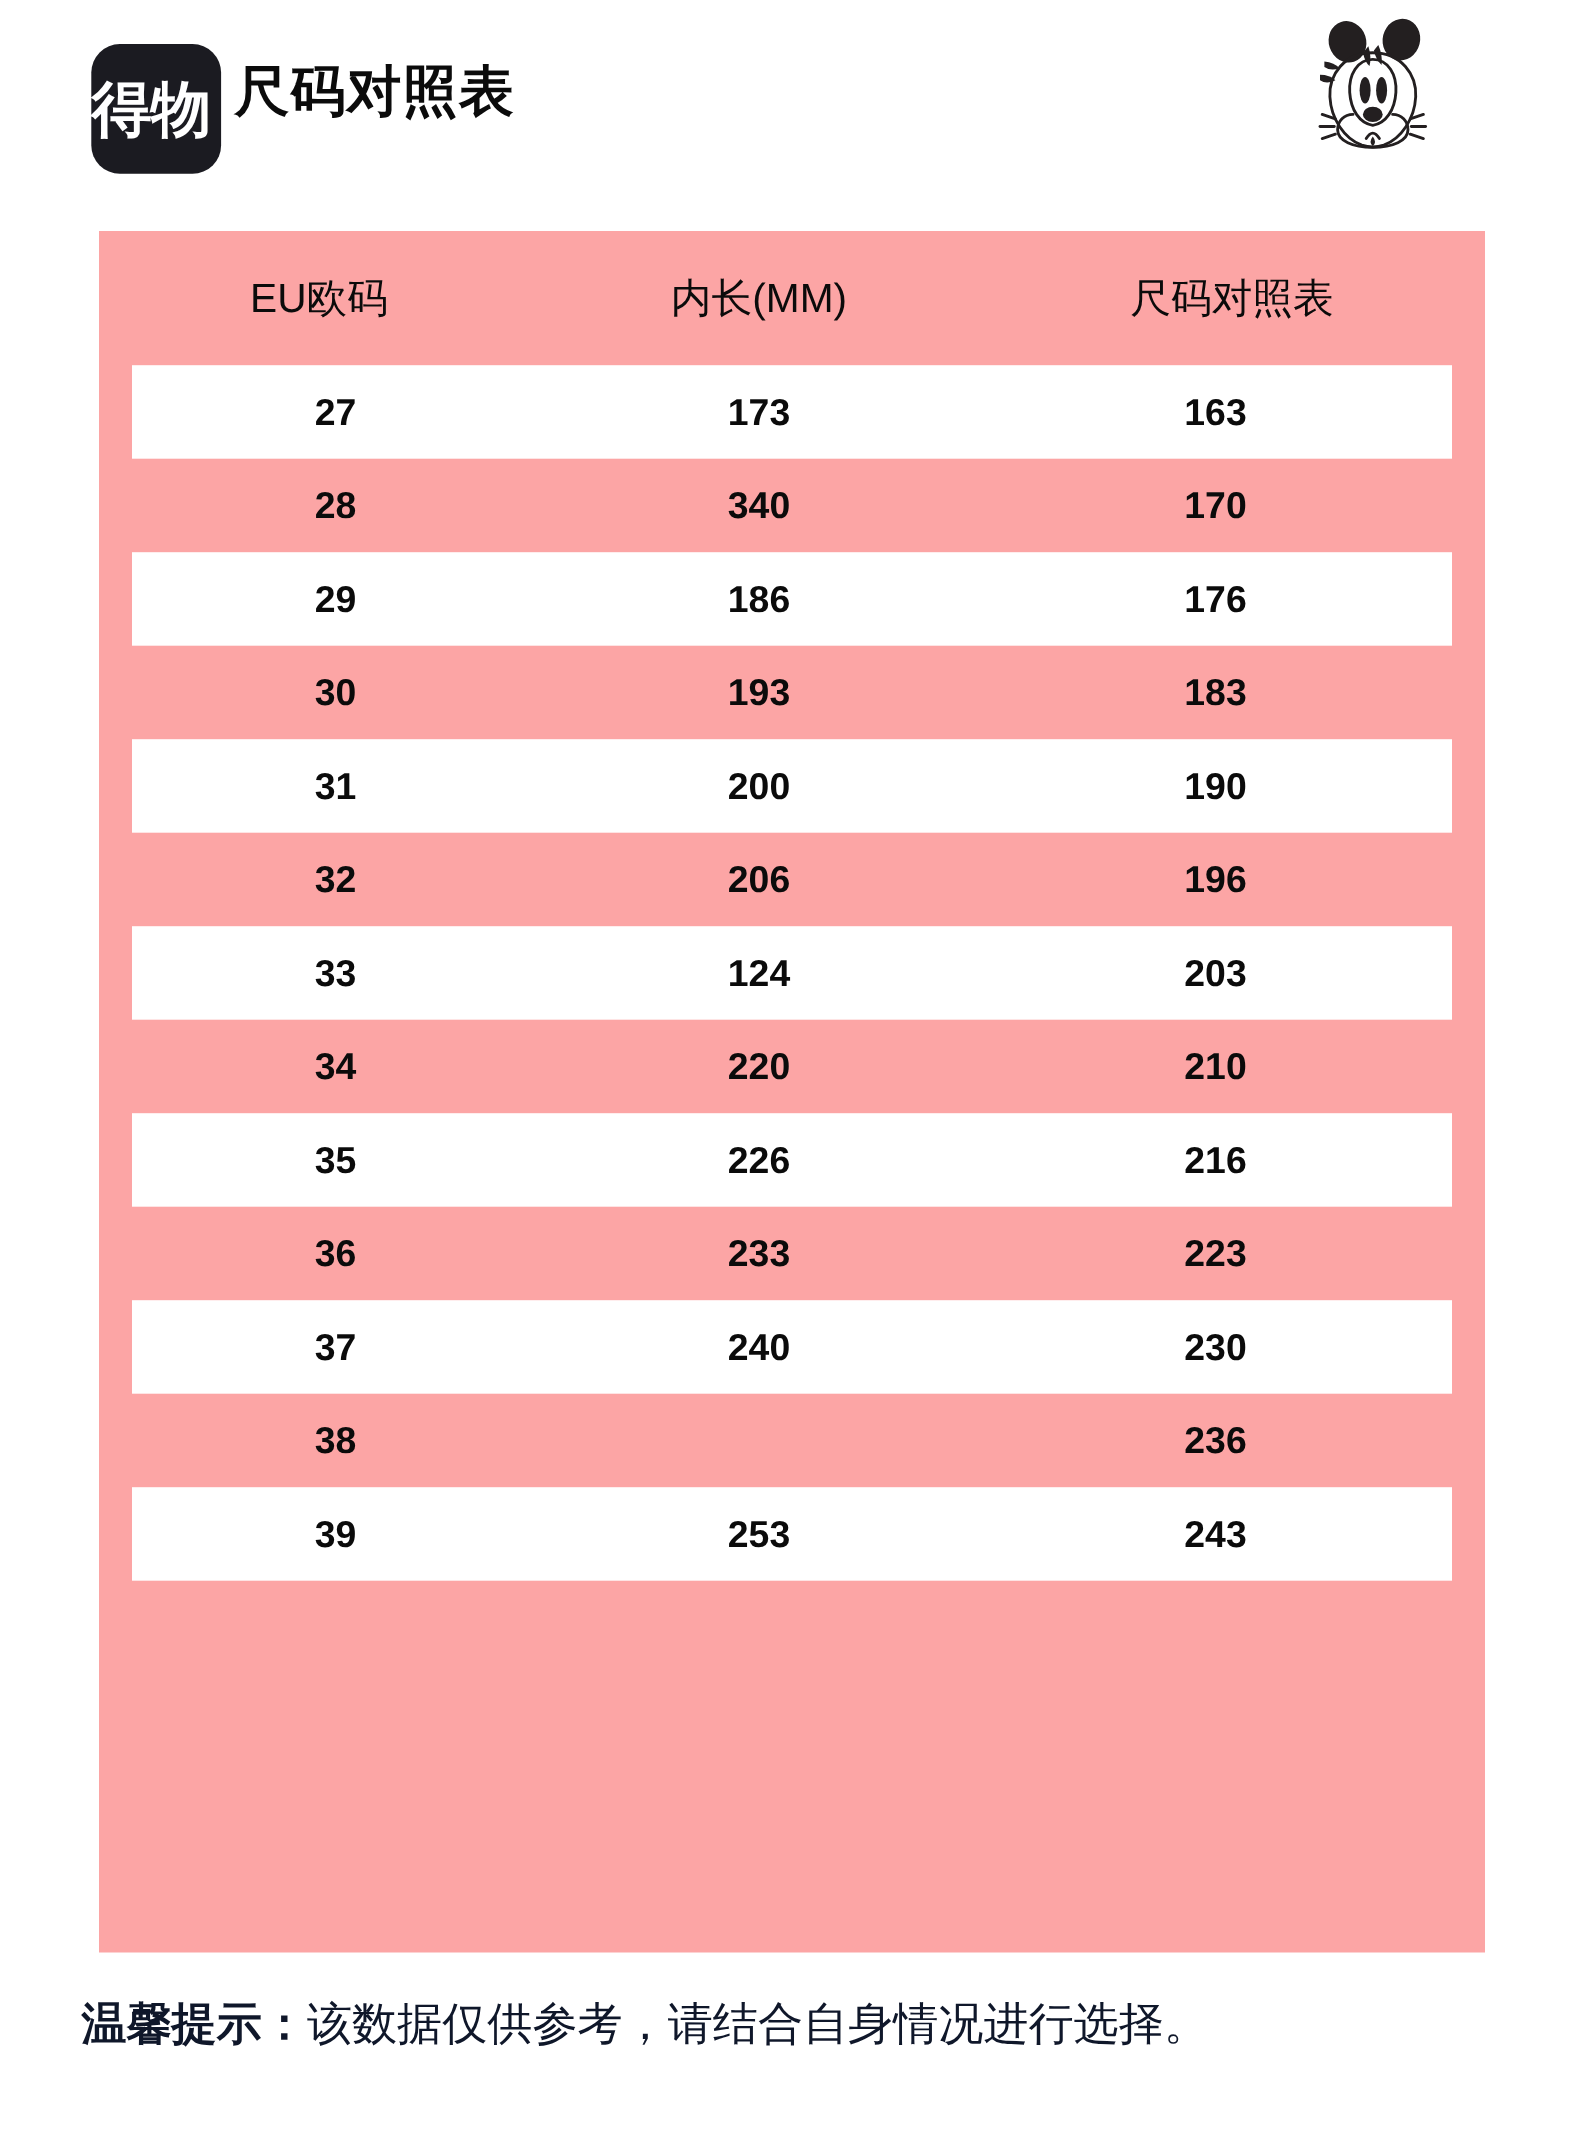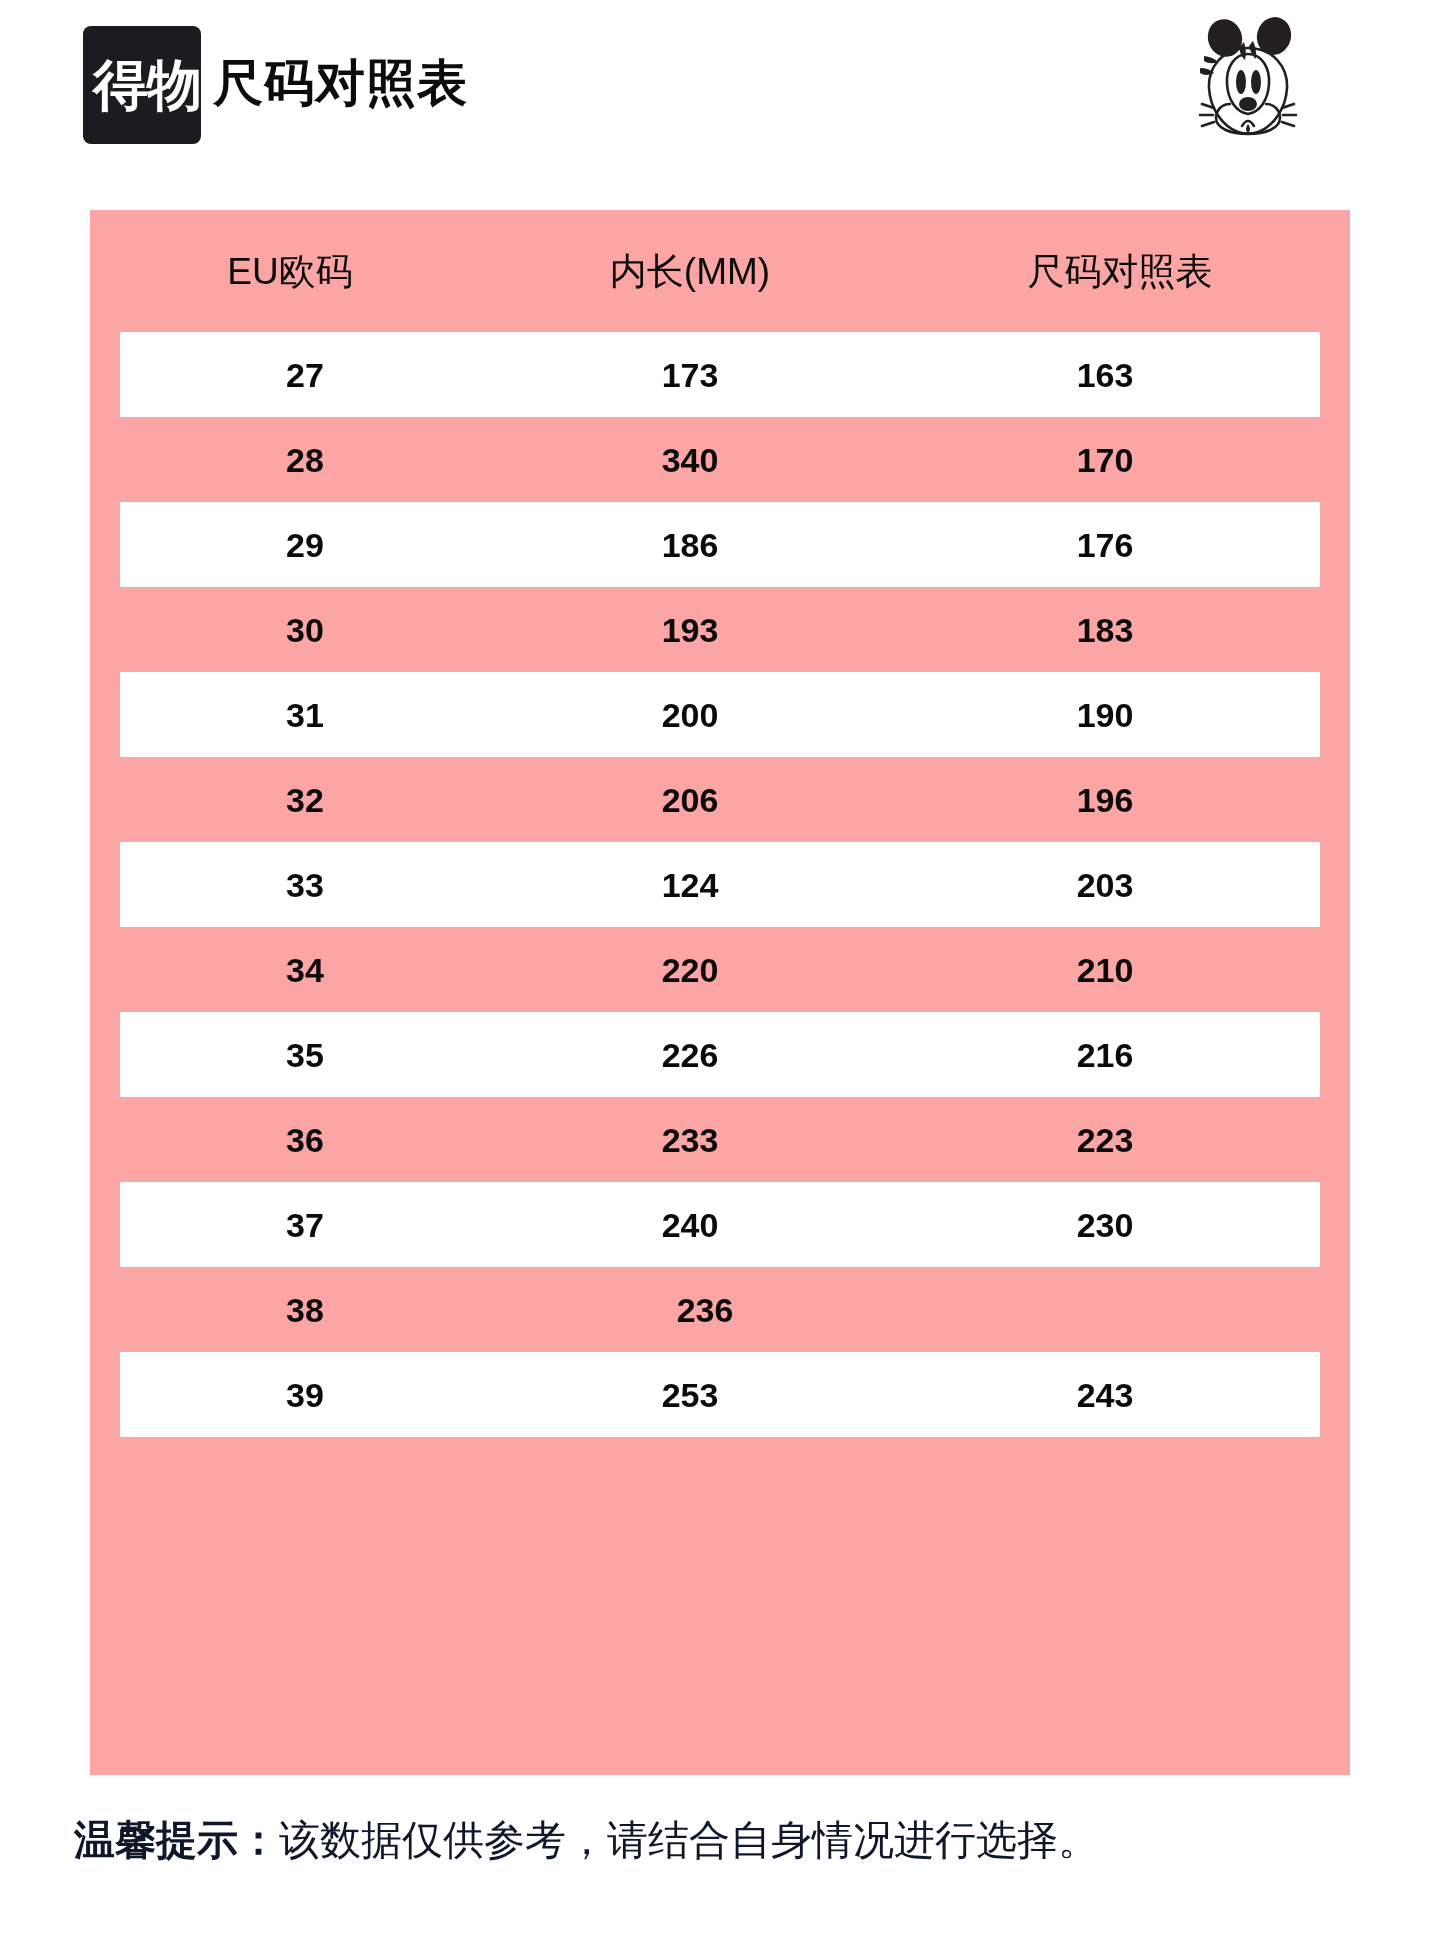--- a/index.html
+++ b/index.html
@@ -21,28 +21,28 @@
   .header {
     position: absolute;
     left: 0;
     top: 0;
     width: 1440px;
     height: 170px;
   }
   .brand-badge {
     position: absolute;
     left: 83px;
-    top: 26px;
+    top: 40px;
     width: 118px;
     height: 118px;
     background: #1b1b21;
-    border-radius: 8px;
+    border-radius: 26px;
     display: flex;
     align-items: center;
-    justify-content: flex-end;
+    justify-content: flex-start;
   }
   .brand-badge-text {
     color: #ffffff;
     font-size: 55px;
     font-weight: bold;
     letter-spacing: -1px;
     line-height: 1;
     font-family: "DejaVu Sans", "Liberation Sans", sans-serif;
   }
   .page-title {
@@ -93,20 +93,21 @@
     height: 85px;
     margin: 0 0 0 0;
   }
   .row.data .stripe-inner {
     display: flex;
     align-items: center;
     width: 1200px;
     height: 85px;
     margin: 0 30px;
     box-sizing: border-box;
+    justify-content: space-between;
   }
   .row.data.alt .stripe-inner {
     background: #ffffff;
   }
   .cell {
     text-align: center;
     font-size: 34px;
     font-weight: bold;
     color: #0b0b0b;
     line-height: 1;

